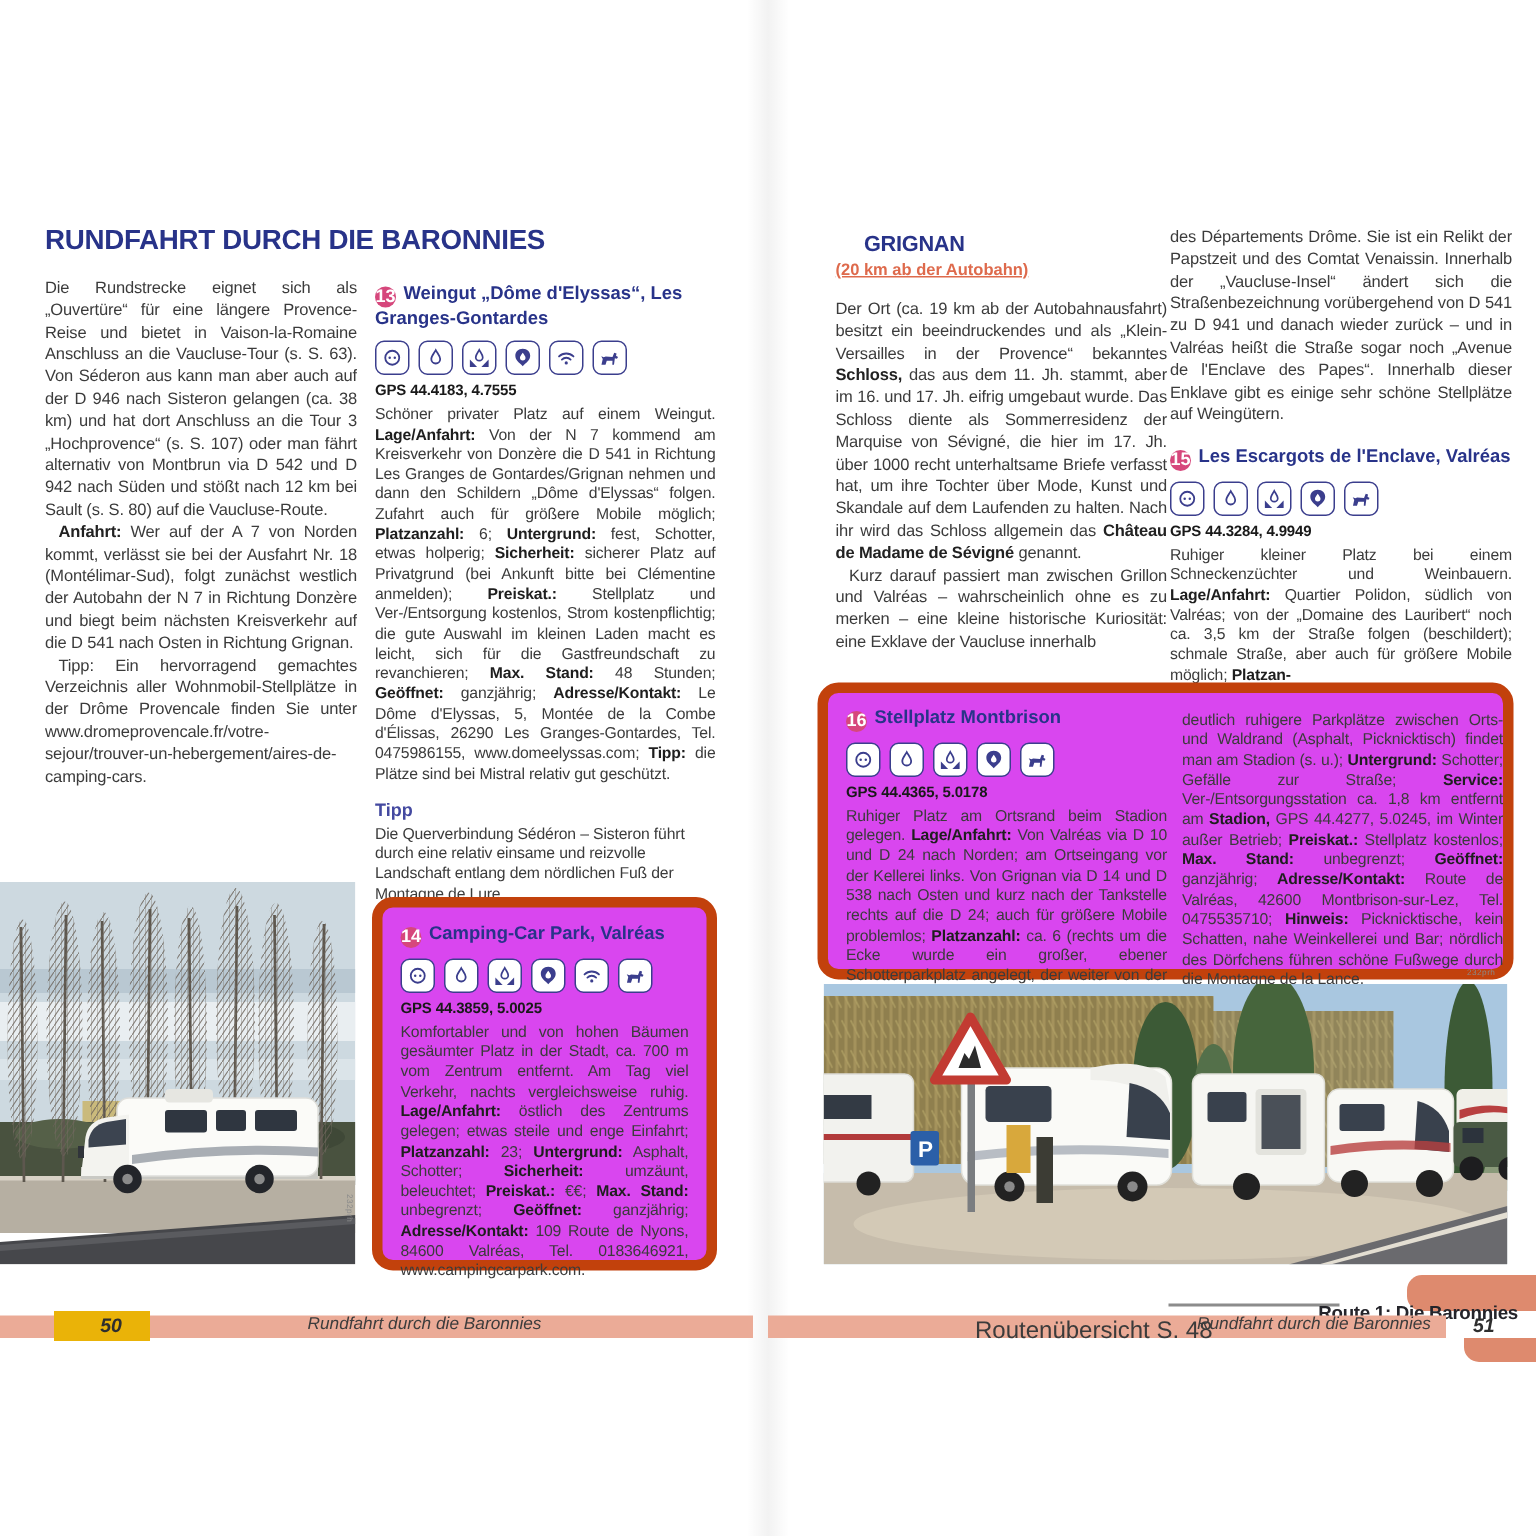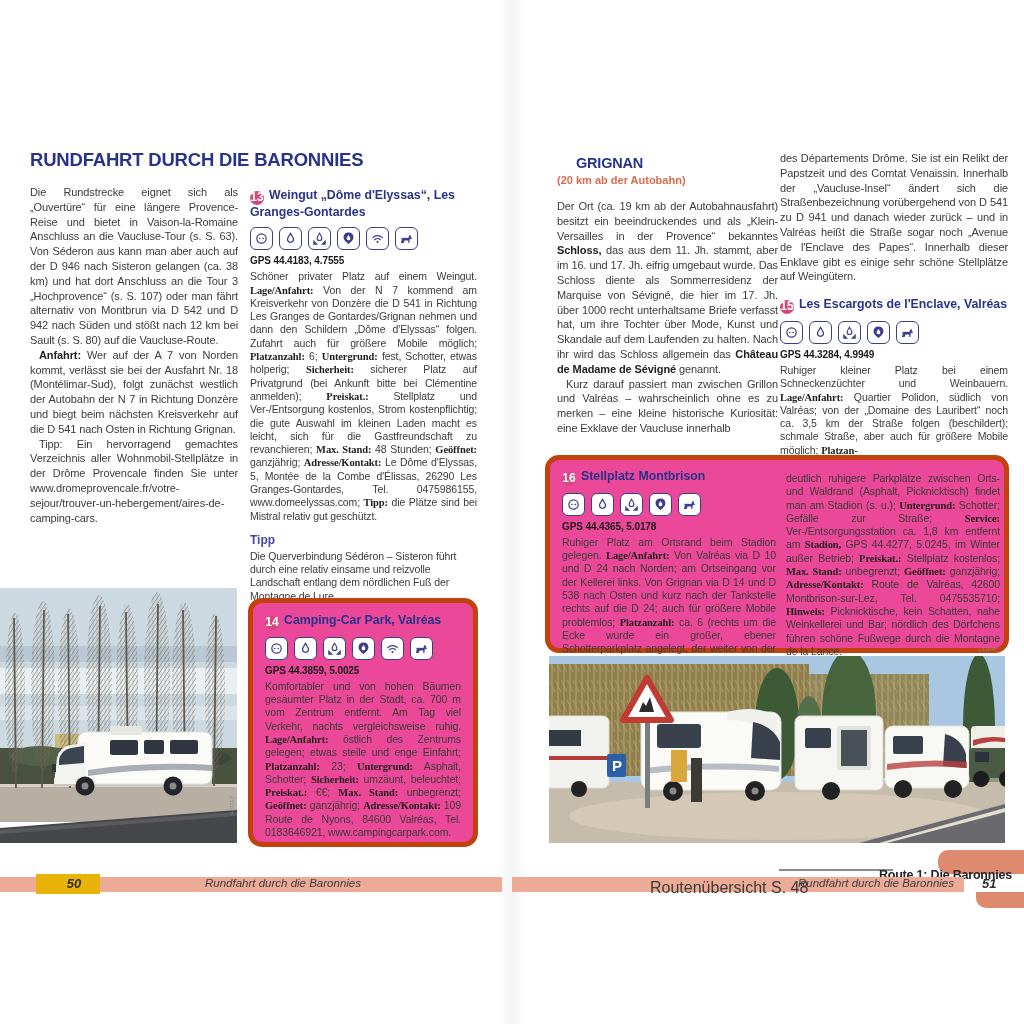--- a/index.html
+++ b/index.html
@@ -2,39 +2,39 @@
 <html><head>
 <meta charset="utf-8">
 <style>
   html,body{margin:0;padding:0;background:#ffffff;}
   body{width:1024px;height:1024px;position:relative;overflow:hidden;
        font-family:"Liberation Sans",sans-serif;color:#3b3b3b;}
   .abs{position:absolute;}
   
   .h1{font-size:18.5px;font-weight:bold;color:#283389;letter-spacing:-0.2px;white-space:nowrap;}
   .h2{font-size:14.5px;font-weight:bold;color:#283389;letter-spacing:-0.2px;margin-left:19px;}
-  .sub{font-size:11px;font-weight:bold;color:#de6a4c;margin-top:3px;}
+  .sub{font-size:11px;font-weight:bold;color:#de6a4c;margin-top:3px;text-decoration:underline;}
   
   .bodycol p{margin:0;font-size:11px;line-height:14.8px;text-align:justify;letter-spacing:-0.1px;}
   .bodycol p.ind{text-indent:9px;}
   .bodycol b{color:#222;}
   
   .etitle{font-size:12.3px;line-height:15.5px;font-weight:bold;color:#283389;}
   .badge{display:inline-flex;width:14px;height:14px;border-radius:50%;background:#d6477c;color:#fff;
          font-size:12px;font-weight:bold;align-items:center;justify-content:center;margin-right:5px;
          vertical-align:-2px;font-style:normal;}
   .pictos{margin:7px 0 5px 0;display:flex;}
   .picto{width:21px;height:21px;border:1.8px solid #3b3e8d;border-radius:6px;background:#fff;color:#3b3e8d;
          display:inline-flex;align-items:center;justify-content:center;margin-right:6px;flex:none;}
   .picto svg{width:17px;height:17px;display:block;}
   .gps{font-size:10px;font-weight:bold;color:#191919;margin:2px 0 4px 0;letter-spacing:-0.1px;}
   .desc{font-size:10.5px;line-height:13.3px;text-align:justify;letter-spacing:-0.1px;}
-  .desc b{color:#1e1e1e;font-family:Liberation Serif, serif;}
+  .desc b{color:#1e1e1e;}
   .tiph{font-size:12px;font-weight:bold;color:#4449a0;margin:10px 0 3px 0;}
-  .roundbox{border:5px solid #c2410c;border-radius:14px;background:#ec4899;box-sizing:border-box;}
+  .roundbox{border:7px solid #c2410c;border-radius:14px;background:#d946ef;box-sizing:border-box;}
   
   .fbar{background:#ebab97;height:15px;}
   .pageno{font-size:13px;font-weight:bold;font-style:italic;color:#2e2e2e;}
   .chap{font-size:11.5px;font-style:italic;color:#3c3c3c;}
   .ovw{font-size:16px;color:#3b3b3b;}
   .routetab{font-size:12.5px;font-weight:bold;color:#24242a;letter-spacing:-0.2px;margin-top:12px;}
   .credit{font-size:5.5px;color:#8a8a8a;letter-spacing:0.3px;}
   .gutter{left:498px;top:0;width:28px;height:1024px;
           background:linear-gradient(90deg,rgba(0,0,0,0) 0%,rgba(0,0,0,0.05) 50%,rgba(0,0,0,0) 100%);}
 </style>

